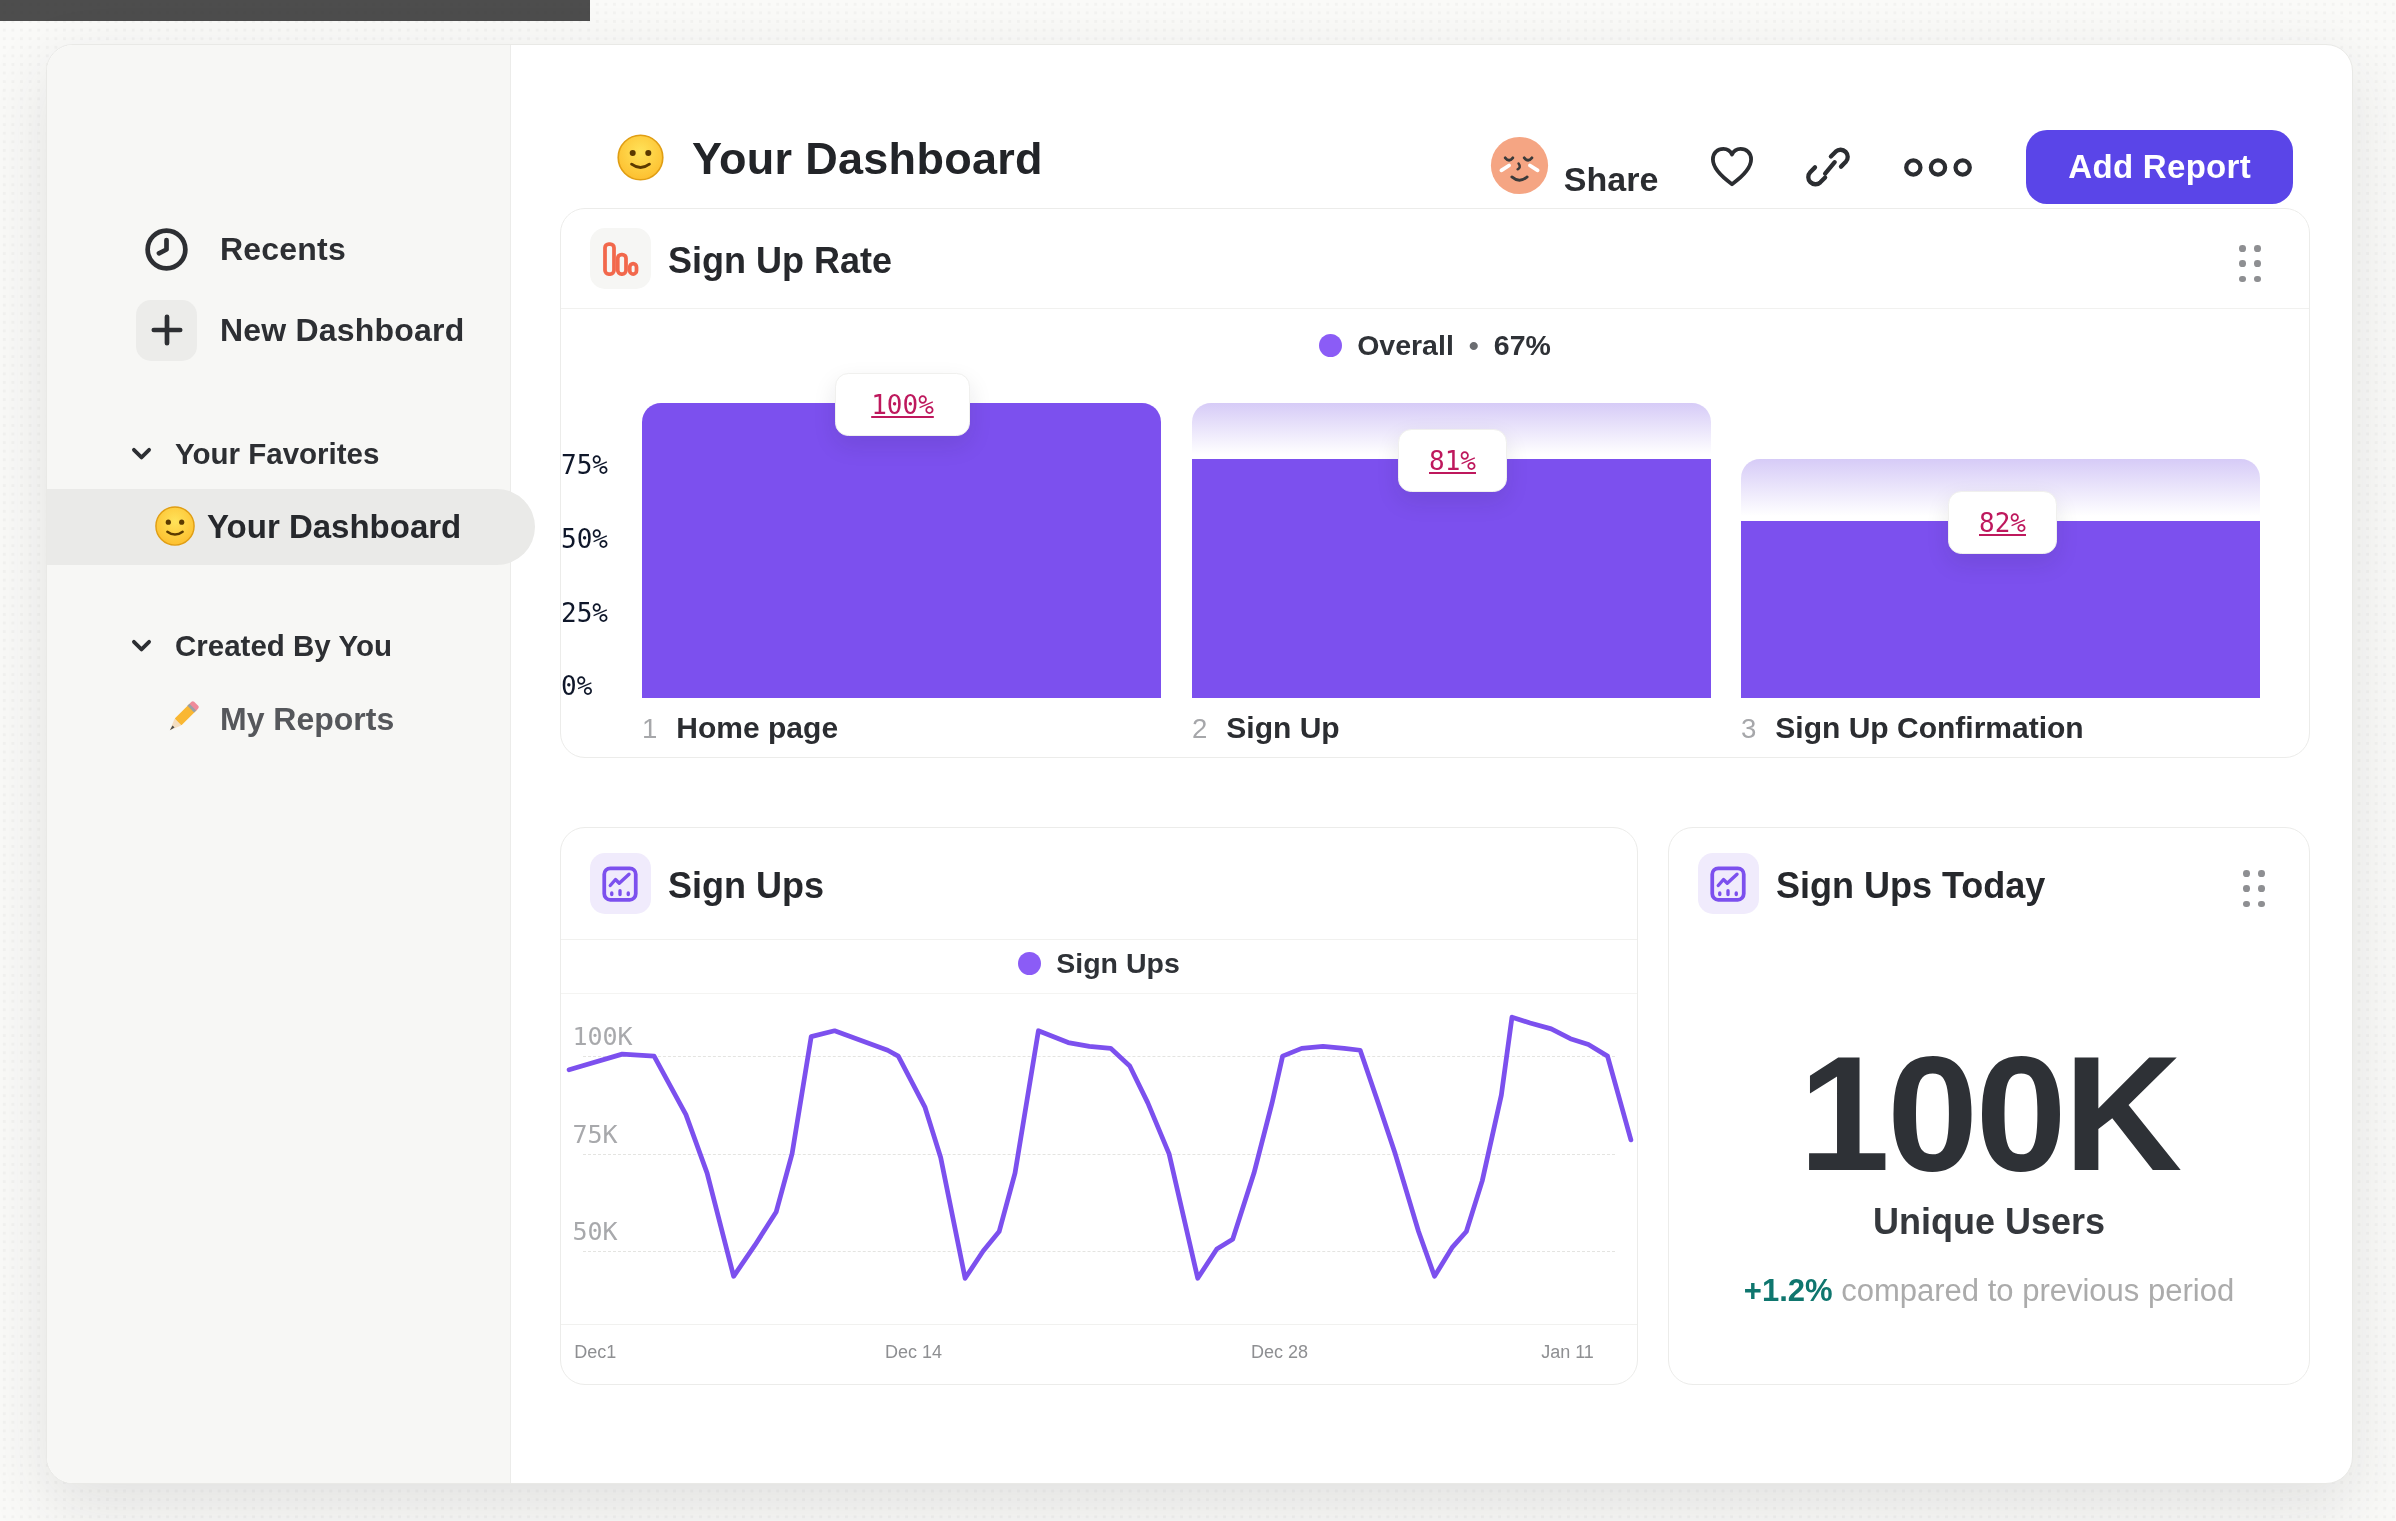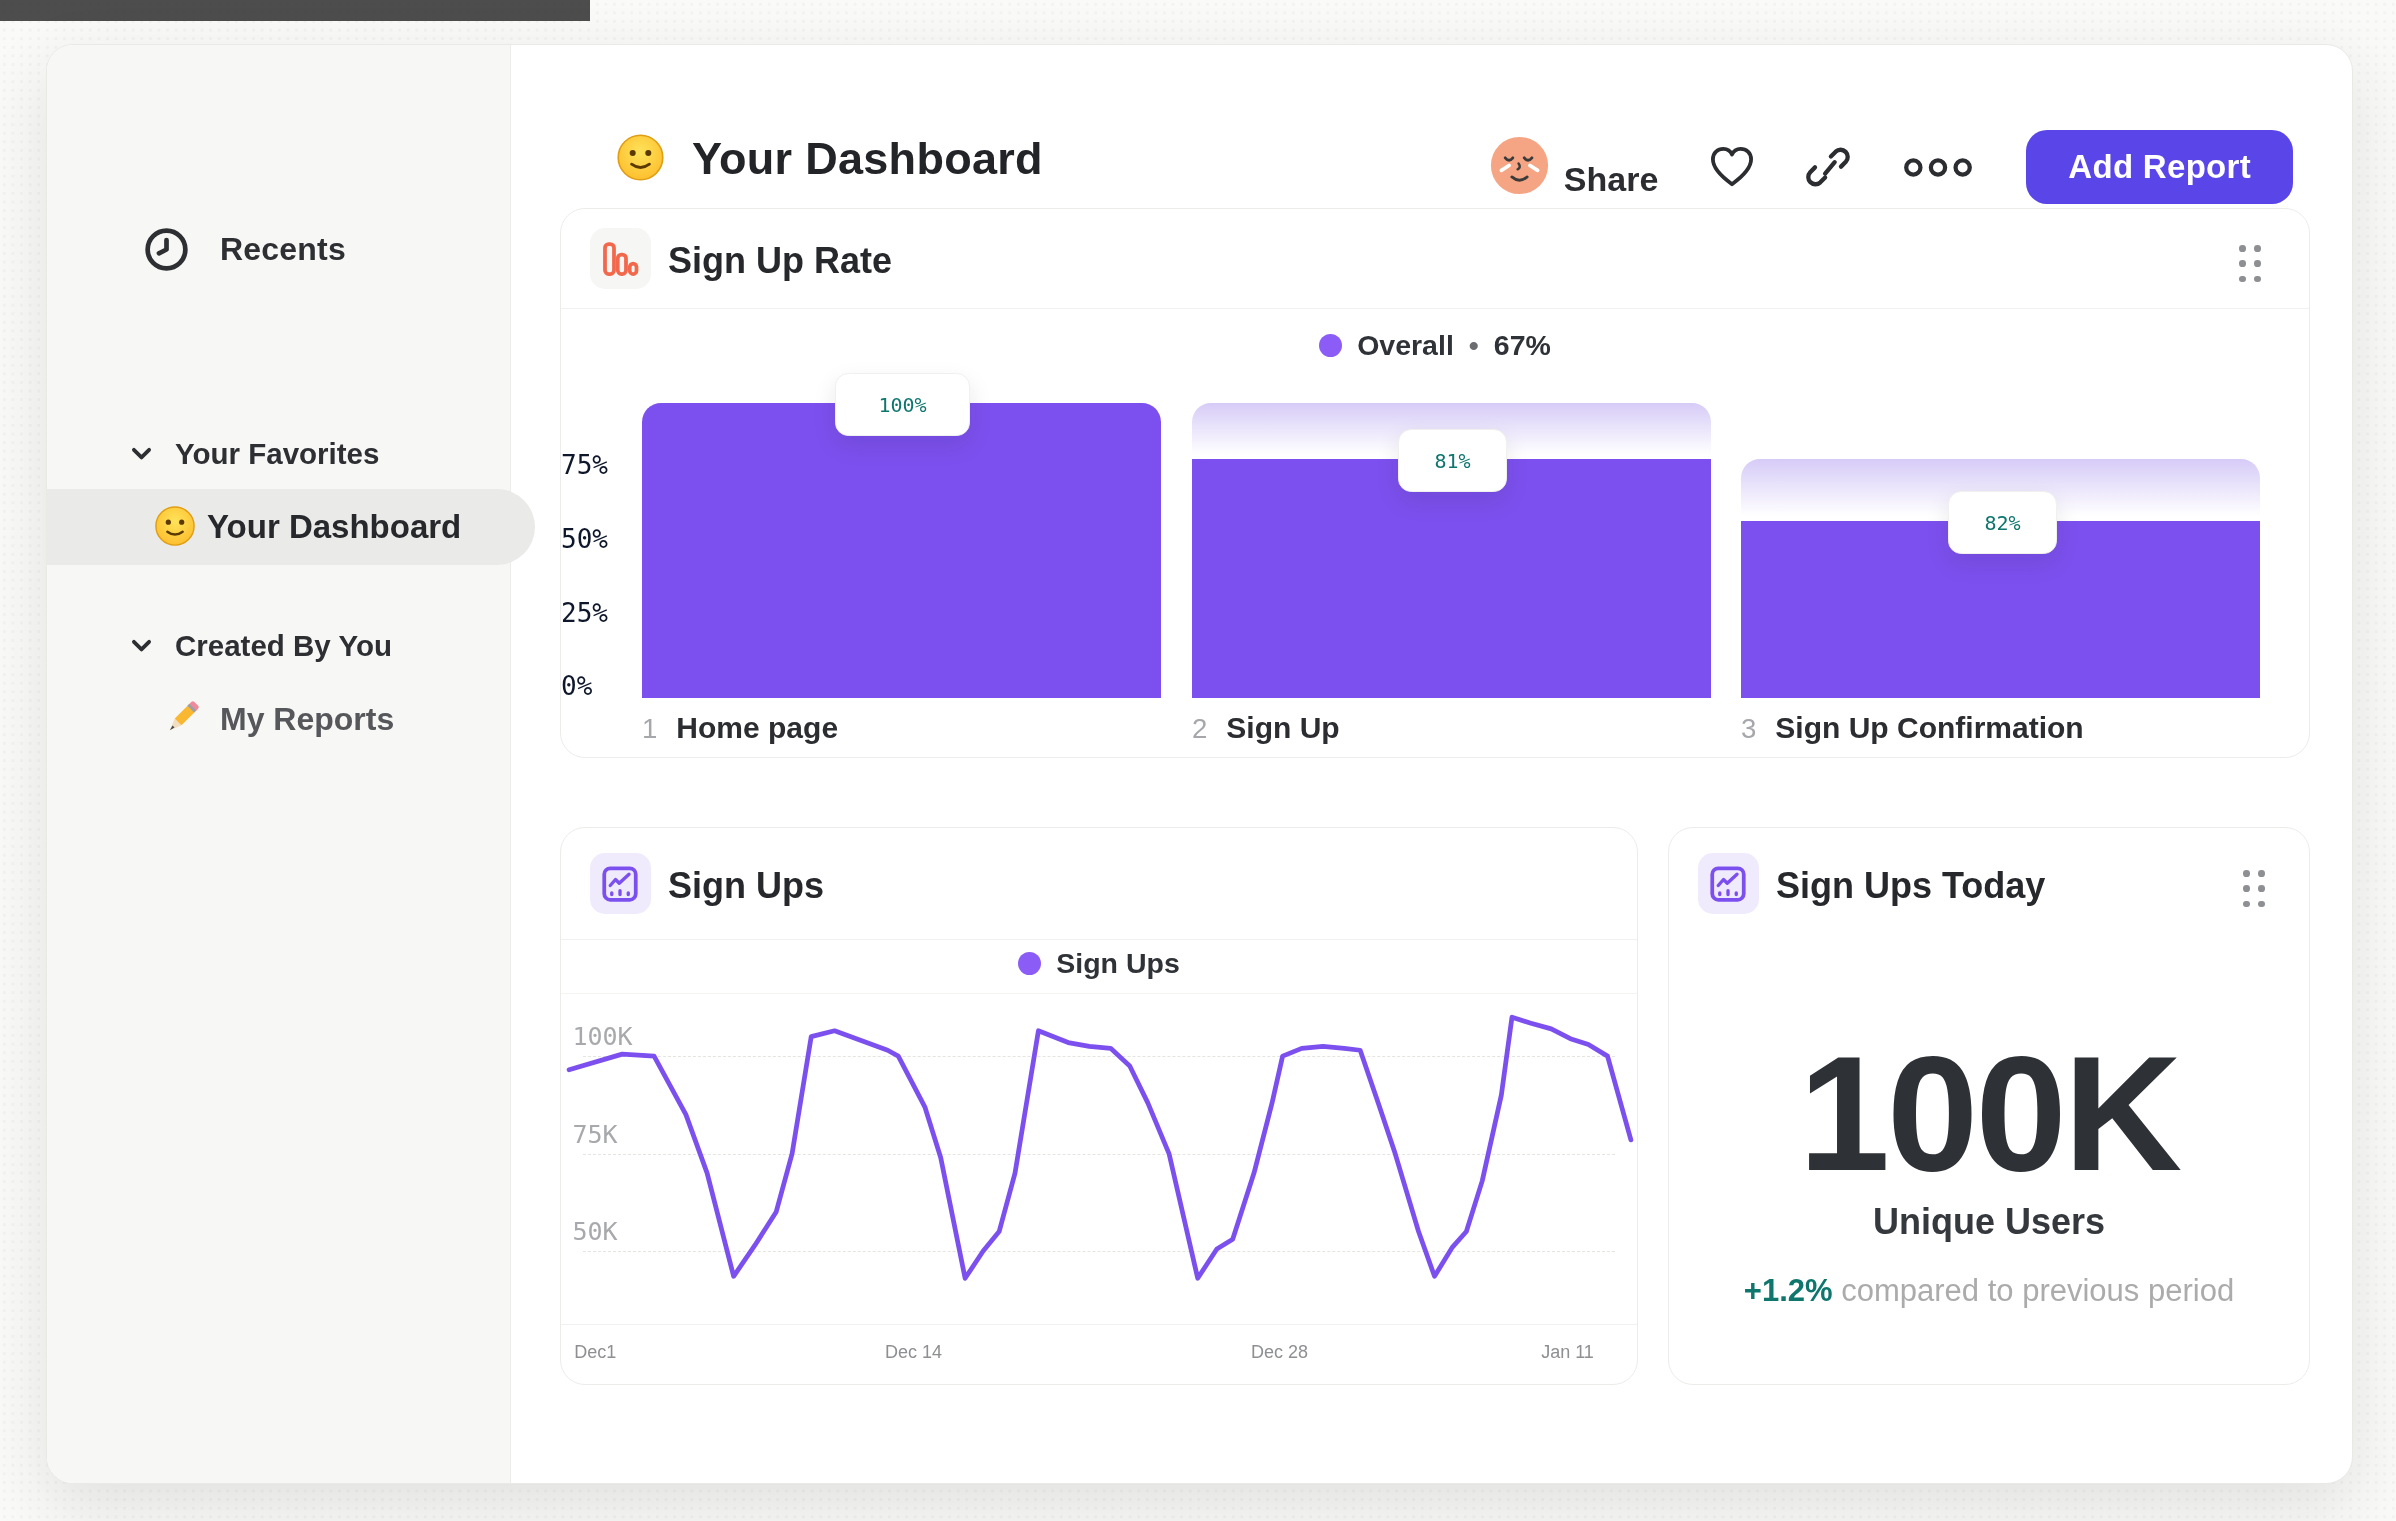--- a/index.html
+++ b/index.html
@@ -46,21 +46,21 @@
   .legend-row{position:absolute;left:0;width:100%;display:flex;align-items:center;justify-content:center;gap:15px;}
   .legend-dot{width:23px;height:23px;border-radius:50%;}
   .legend-text{font-size:28.5px;font-weight:600;color:#2f3237;}
   .legend-sep{font-size:28.5px;color:#6b6d71;font-weight:700;}
   .mono{font-family:"DejaVu Sans Mono","Liberation Mono",monospace;}
   
   .ytick{position:absolute;text-align:left;width:67px;font-size:26px;color:#0f172a;}
   .bar{position:absolute;border-radius:19px 19px 0 0;}
   .tooltip{position:absolute;background:#fff;border:1.9px solid #f0f0ee;border-radius:13.3px;
     box-shadow:0 9.5px 23px rgba(30,30,40,.10);display:flex;align-items:center;justify-content:center;
-    font-size:20px;color:#0f766e;}
+    font-size:26px;color:#be185d;text-decoration:underline;}
   .steplab{position:absolute;display:flex;align-items:baseline;gap:19px;}
   .steplab .num{font-size:27.6px;color:#a6a7aa;}
   .steplab .name{font-size:30px;font-weight:700;color:#2b2d31;}
   
   .gridline{position:absolute;border-top:1.9px dashed #e4e4e1;width:96%;left:2%;}
   .lc-ytick{position:absolute;left:11.4px;font-size:25px;color:#a8a9ac;}
   .lc-xtick{position:absolute;font-size:18px;color:#8e8f92;}
   
   .big-number{position:absolute;width:100%;text-align:center;font-size:164px;font-weight:700;color:#2e3136;letter-spacing:-2.9px;}
   .metric-label{position:absolute;width:100%;text-align:center;font-size:36px;font-weight:700;color:#35383d;}
@@ -82,20 +82,30 @@
       <div class="side-row" style="top:163px;">
         <span class="side-ic">
           <svg width="49" height="49" viewBox="0 0 52 52" fill="none">
               <circle cx="26" cy="26" r="20" stroke="#2d2f33" stroke-width="5"></circle>
               <path d="M26 16 V26 L18 30" stroke="#2d2f33" stroke-width="5" stroke-linecap="round" stroke-linejoin="round"></path>
             </svg>
         </span>
         <span class="side-label">Recents</span>
       </div>
 
+      <div class="side-row" style="top:244px;">
+        <span class="side-ic" style="left:89px;">
+          <span class="plusbox">
+              <svg width="32" height="32" viewBox="0 0 34 34">
+                <path d="M17 3 V31 M3 17 H31" stroke="#2d2f33" stroke-width="5" stroke-linecap="round"></path>
+              </svg>
+            </span>
+        </span>
+        <span class="side-label">New Dashboard</span>
+      </div>
 
       <div class="section-head" style="top:392px;">
         <svg width="21" height="13.3" viewBox="0 0 22 14">
             <path d="M3 3 L11 11 L19 3" stroke="#2d2f33" stroke-width="4" fill="none" stroke-linecap="round" stroke-linejoin="round"></path>
           </svg>
         <span class="section-title">Your Favorites</span>
       </div>
 
       <div class="pill" style="top:444px;">
         <span class="emoji">

